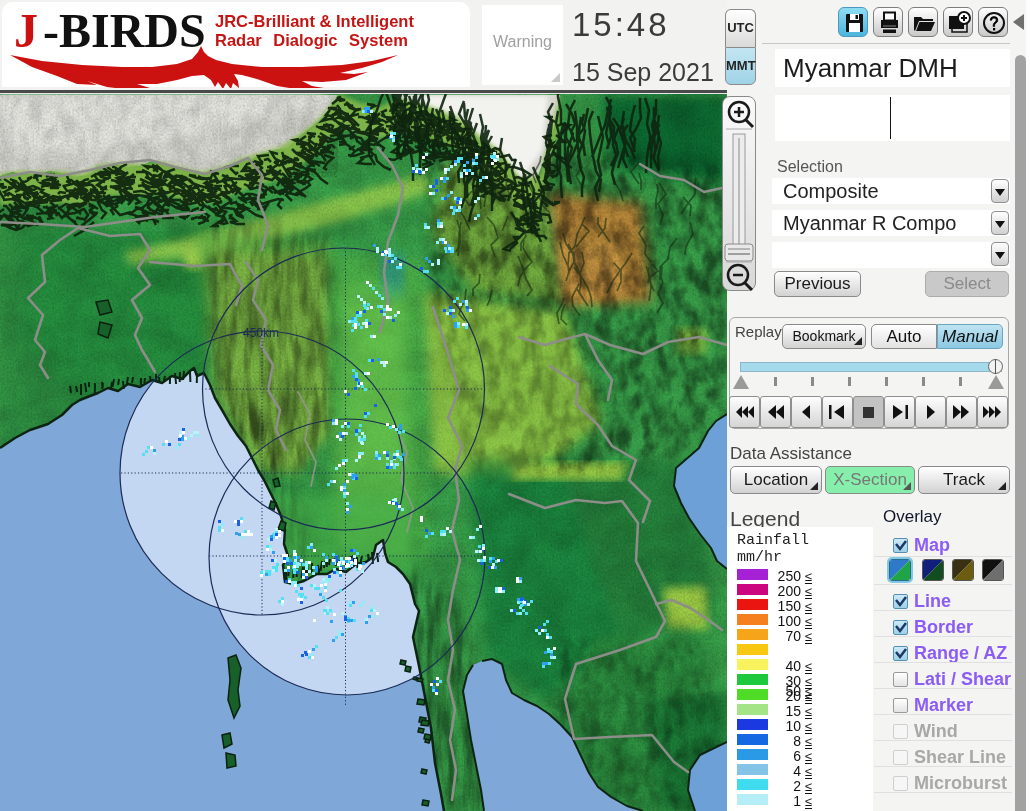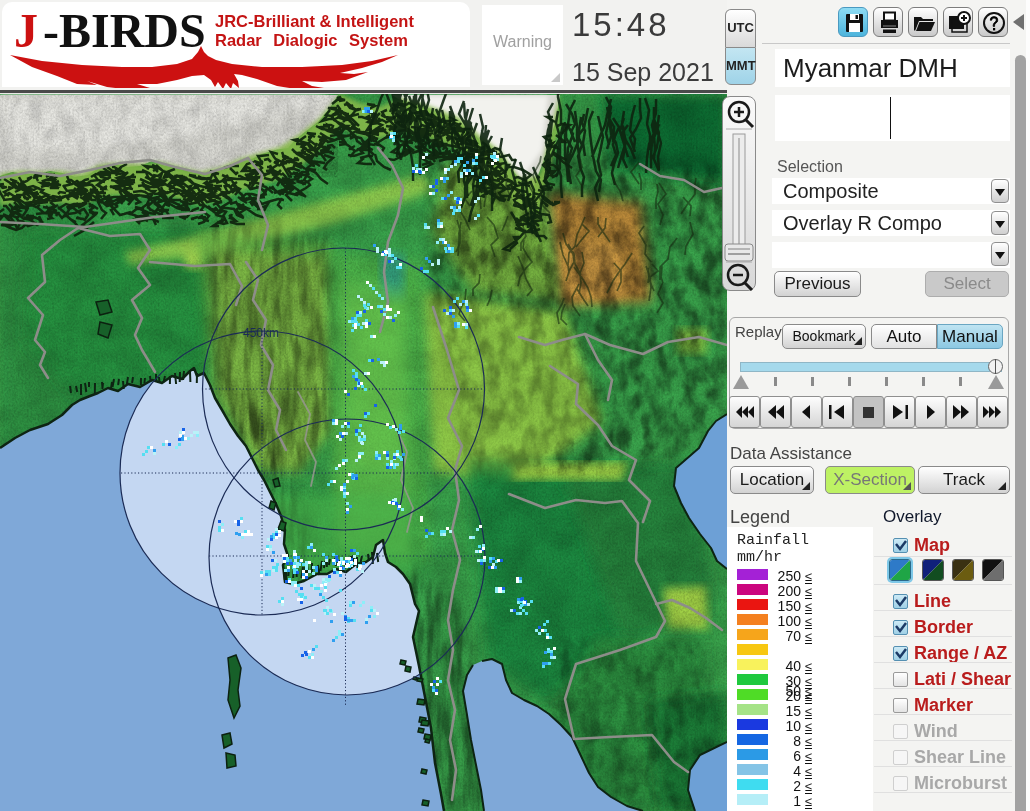--- a/index.html
+++ b/index.html
@@ -47,51 +47,51 @@
   #replaybox{left:729px;top:317px;width:280px;height:112px;border:1px solid #a8a8a8;border-radius:6px;box-sizing:border-box;}
   #replab{left:735px;top:323px;font-size:15px;color:#444;}
   #bookmark{left:782px;top:324px;width:84px;height:25px;border:1px solid #8a8a8a;border-radius:5px;
             background:linear-gradient(#ffffff,#d2d2d2);font-size:14px;color:#111;
             text-align:center;line-height:23px;box-sizing:border-box;}
   #autobtn{left:871px;top:324px;width:66px;height:25px;border:1px solid #8a8a8a;border-radius:5px 0 0 5px;
            background:linear-gradient(#ffffff,#e2e2e2);font-size:17px;color:#111;
            text-align:center;line-height:23px;box-sizing:border-box;}
   #manbtn{left:937px;top:324px;width:66px;height:25px;border:1px solid #6aa6c2;border-radius:0 5px 5px 0;
           background:linear-gradient(#bfe4f2,#8cc8e2);font-size:17px;color:#111;
-          text-align:center;line-height:23px;box-sizing:border-box;}
+          text-align:center;line-height:23px;box-sizing:border-box;font-style:italic;}
   #sltrack{left:740px;top:362px;width:262px;height:10px;background:#a5d9ec;border:1px solid #8fb6c6;box-sizing:border-box;}
   #slhandle{left:988px;top:359px;width:15px;height:15px;border:1px solid #666;border-radius:50%;
             background:#f2f2f2;box-sizing:border-box;}
   #slhline{left:995px;top:359px;width:1px;height:15px;background:#555;}
   .tick{top:377px;width:3px;height:9px;background:#8a8a8a;}
   .tri{top:375px;width:0;height:0;border-left:8px solid transparent;border-right:8px solid transparent;
        border-bottom:14px solid #9a9a9a;}
   .mbtn{top:396px;width:31px;height:32px;border:1px solid #8f8f8f;border-radius:3px;
         background:linear-gradient(#fdfdfd,#d5d5d5);box-sizing:border-box;
         text-align:center;line-height:30px;font-size:13px;color:#111;}
   
   #dalab{left:730px;top:444px;font-size:17px;color:#444;}
   .dabtn{top:466px;height:28px;border:1px solid #8a8a8a;border-radius:5px;
          background:linear-gradient(#ffffff,#d2d2d2);font-size:17px;color:#1a1a1a;
          text-align:center;line-height:26px;box-sizing:border-box;}
   
-  #leglab{left:730px;top:507px;font-size:18px;color:#444;}
+  #leglab{left:730px;top:507px;font-size:21px;color:#444;}
   #ovlab{left:883px;top:507px;font-size:17px;color:#0f172a;}
   #legbox{left:727px;top:527px;width:146px;height:284px;background:#fff;}
   #rainlab{left:737px;top:532px;font-size:15px;color:#222;line-height:17px;font-family:Liberation Mono, monospace;}
   .sw{left:737px;width:31px;height:11px;}
   .swl{width:74px;text-align:right;font-size:14px;color:#111;}
   .leq{font-size:13px;color:#111;display:inline-block;border-bottom:1px solid #111;line-height:13px;margin-bottom:1px;}
   
   .ovrow{left:873px;width:140px;height:26px;}
   .ovsep{left:874px;width:138px;height:1px;background:#e0e0e0;}
   .cb{width:15px;height:15px;border:1px solid #9a9a9a;border-radius:2px;
       background:linear-gradient(#ffffff,#e3e3e3);box-sizing:border-box;position:absolute;left:20px;top:5px;}
   .cbc{border:1px solid #5590b2;background:linear-gradient(#cdeaf6,#9fd0e6);}
-  .ovtxt{position:absolute;left:41px;top:2px;font-size:18px;font-weight:bold;color:#b91c1c;}
+  .ovtxt{position:absolute;left:41px;top:2px;font-size:18px;font-weight:bold;color:#8b5cf6;}
   .ovdis .ovtxt{color:#a8a8a8;font-weight:bold;}
   .ovdis .cb{border-color:#cfcfcf;background:#f6f6f6;}
   .mapsw{top:559px;width:20px;height:20px;border-radius:3px;}
 </style>
 </head>
 <body>
 
 <div class="abs" style="left:0;top:90px;width:757px;height:721px;background:#e8e8e6;"></div>
 <div class="abs" style="left:0;top:90px;width:757px;height:3px;background:#4a4a4a;"></div>
 <div class="abs" id="mapwrap" style="left:0;top:94px;width:727px;height:717px;overflow:hidden;">
@@ -334,21 +334,21 @@
       <path d="M11.2 12.2 Q11.2 8.6 15 8.6 Q18.8 8.6 18.8 12 Q18.8 14.2 16.6 15.4 Q15.6 16 15.6 17.6 L15.6 18.4 L14.2 18.4 L14.2 17.2 Q14.2 15.2 16.2 13.9 Q17.3 13.2 17.3 12 Q17.3 10 15 10 Q12.8 10 12.7 12.2 Z" fill="#000" stroke="#000" stroke-width="0.8"></path>
       <rect x="14" y="20" width="2.2" height="2.4" fill="#000"></rect>
     </svg></div>
 
 <div class="abs" id="dmhbox">Myanmar DMH</div>
 <div class="abs" id="curbox"></div>
 <div class="abs" id="curline"></div>
 <div class="abs" id="sellab">Selection</div>
 <div class="abs selrow" style="top:178px;">Composite</div>
 <div class="abs drop" style="left:991px;top:179px;"></div>
-<div class="abs selrow" style="top:210px;">Overlay R Compo</div>
+<div class="abs selrow" style="top:210px;">Myanmar R Compo</div>
 <div class="abs drop" style="left:991px;top:211px;"></div>
 <div class="abs selrow" style="top:242px;"></div>
 <div class="abs drop" style="left:991px;top:242px;"></div>
 <div class="abs" id="prevbtn">Previous</div>
 <div class="abs" id="selbtn">Select</div>
 
 <div class="abs" id="replaybox"></div>
 <div class="abs" id="replab">Replay</div>
 <div class="abs" id="bookmark">Bookmark<div class="abs" style="right:3px;bottom:3px;width:0;height:0;border-left:8px solid transparent;border-bottom:8px solid #222;"></div></div>
 <div class="abs" id="autobtn">Auto</div>
@@ -394,22 +394,22 @@
 <div class="abs mbtn" style="left:946px;"><svg width="29" height="30">
       <path d="M6 8 L14 15 L6 22 Z" fill="#111"></path>
       <path d="M14 8 L22 15 L14 22 Z" fill="#111"></path>
     </svg></div>
 <div class="abs mbtn" style="left:977px;"><svg width="29" height="30">
       <path d="M5 9 L11 15 L5 21 Z" fill="#111"></path>
       <path d="M11 9 L17 15 L11 21 Z" fill="#111"></path>
       <path d="M17 9 L23 15 L17 21 Z" fill="#111"></path>
     </svg></div>
 <div class="abs" id="dalab">Data Assistance</div>
-<div class="abs dabtn" style="left:730px;width:84px;">Location<div class="abs" style="right:3px;bottom:3px;width:0;height:0;border-left:8px solid transparent;border-bottom:8px solid #222;"></div></div>
-<div class="abs dabtn" style="left:825px;width:90px;background:#bef264;color:#777;">X-Section<div class="abs" style="right:3px;bottom:3px;width:0;height:0;border-left:8px solid transparent;border-bottom:8px solid #555;"></div></div>
+<div class="abs dabtn" style="left:730px;width:92px;">Location<div class="abs" style="right:3px;bottom:3px;width:0;height:0;border-left:8px solid transparent;border-bottom:8px solid #222;"></div></div>
+<div class="abs dabtn" style="left:825px;width:90px;background:#86efac;color:#777;">X-Section<div class="abs" style="right:3px;bottom:3px;width:0;height:0;border-left:8px solid transparent;border-bottom:8px solid #555;"></div></div>
 <div class="abs dabtn" style="left:918px;width:92px;">Track<div class="abs" style="right:3px;bottom:3px;width:0;height:0;border-left:8px solid transparent;border-bottom:8px solid #222;"></div></div>
 
 <div class="abs" id="leglab">Legend</div>
 <div class="abs" id="ovlab">Overlay</div>
 <div class="abs" id="legbox"></div>
 <div class="abs" id="rainlab">Rainfall<br>mm/hr</div>
 
 <div id="legendrows">
 <div class="abs sw" style="top:569px;background:#a421d6;"></div>
 <div class="abs swl" style="left:738px;top:568px;">250&nbsp;<span class="leq">≤</span></div>

